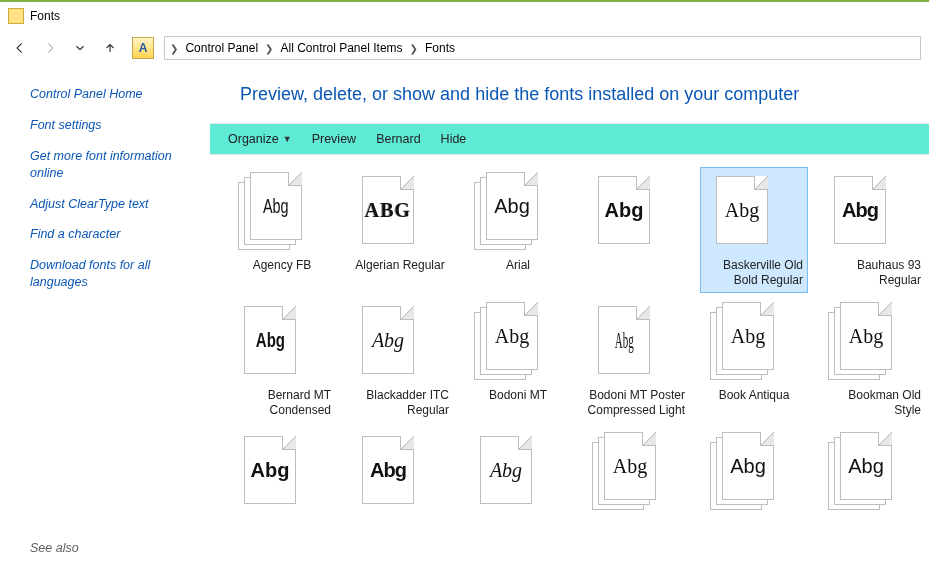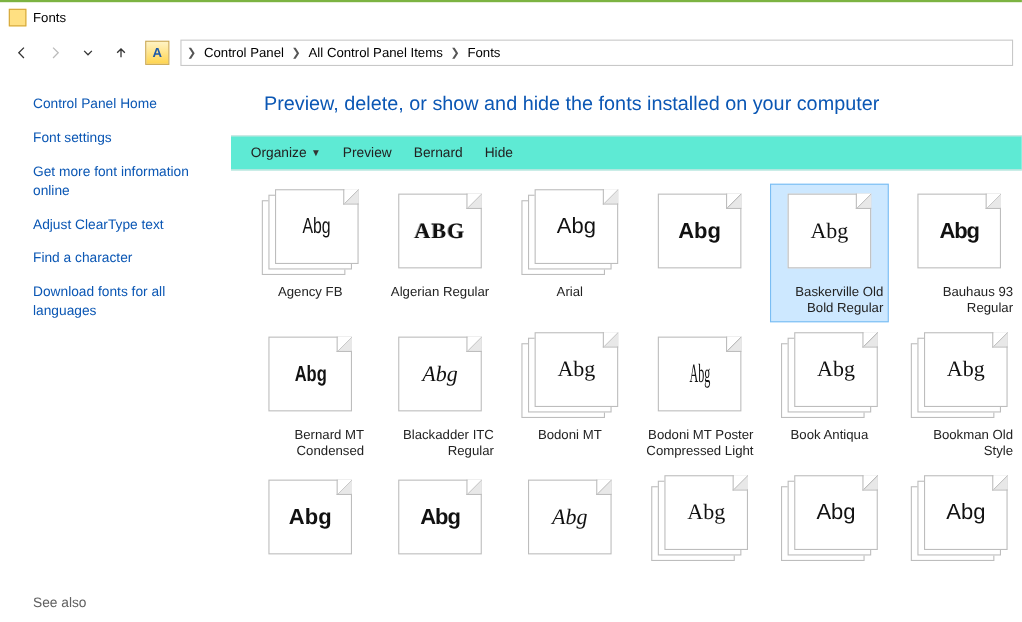--- a/index.html
+++ b/index.html
@@ -75,20 +75,21 @@
   }
   .content {
     display: flex;
     height: calc(100% - 64px);
   }
   .sidebar {
     width: 210px;
     padding: 20px 14px 10px 30px;
     display:flex;
     flex-direction:column;
+    font-style:italic;
   }
   .sidebar a {
     color: #0b57b4;
     text-decoration: none;
     font-size: 12.5px;
     margin-bottom: 14px;
     cursor: pointer;
     display:block;
     line-height:1.35;
   }
@@ -150,21 +151,21 @@
     background:#cde8ff;
     border-color:#7abdf3;
   }
   .thumb-wrap {
     width: 92px; height: 80px;
     position:relative;
     margin-bottom:6px;
   }
   .page {
     position:absolute;
-    width: 76px; height: 68px;
+    width: 52px; height: 68px;
     background:#fff;
     border:1px solid #bdbdbd;
     display:flex; align-items:center; justify-content:center;
   }
   .page .fold {
     position:absolute; top:-1px; right:-1px;
     width:14px; height:14px;
     background:linear-gradient(135deg, #fff 0%, #fff 48%, #bdbdbd 50%, #e8e8e8 55%, #e8e8e8 100%);
     border-left:1px solid #bdbdbd;
     border-bottom:1px solid #bdbdbd;

